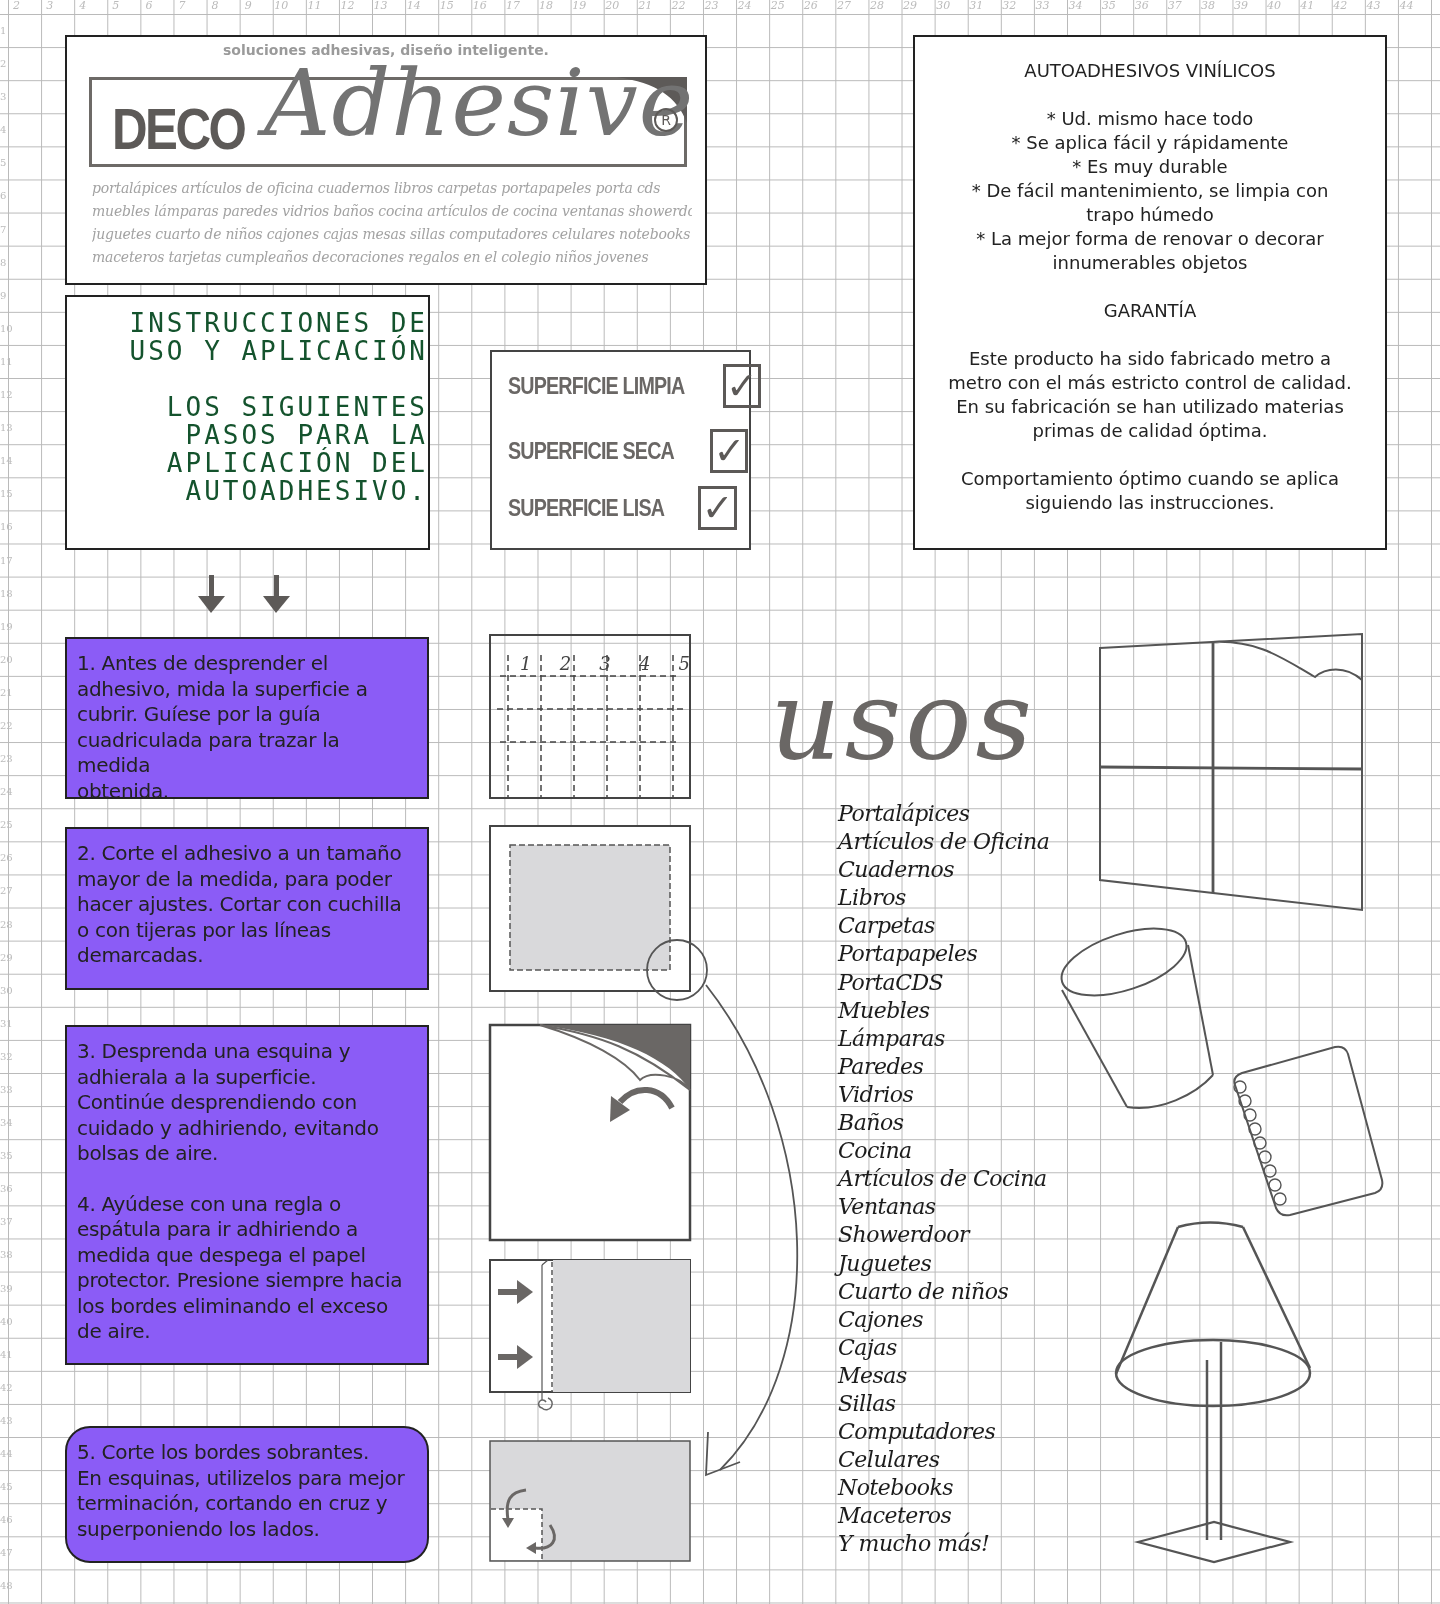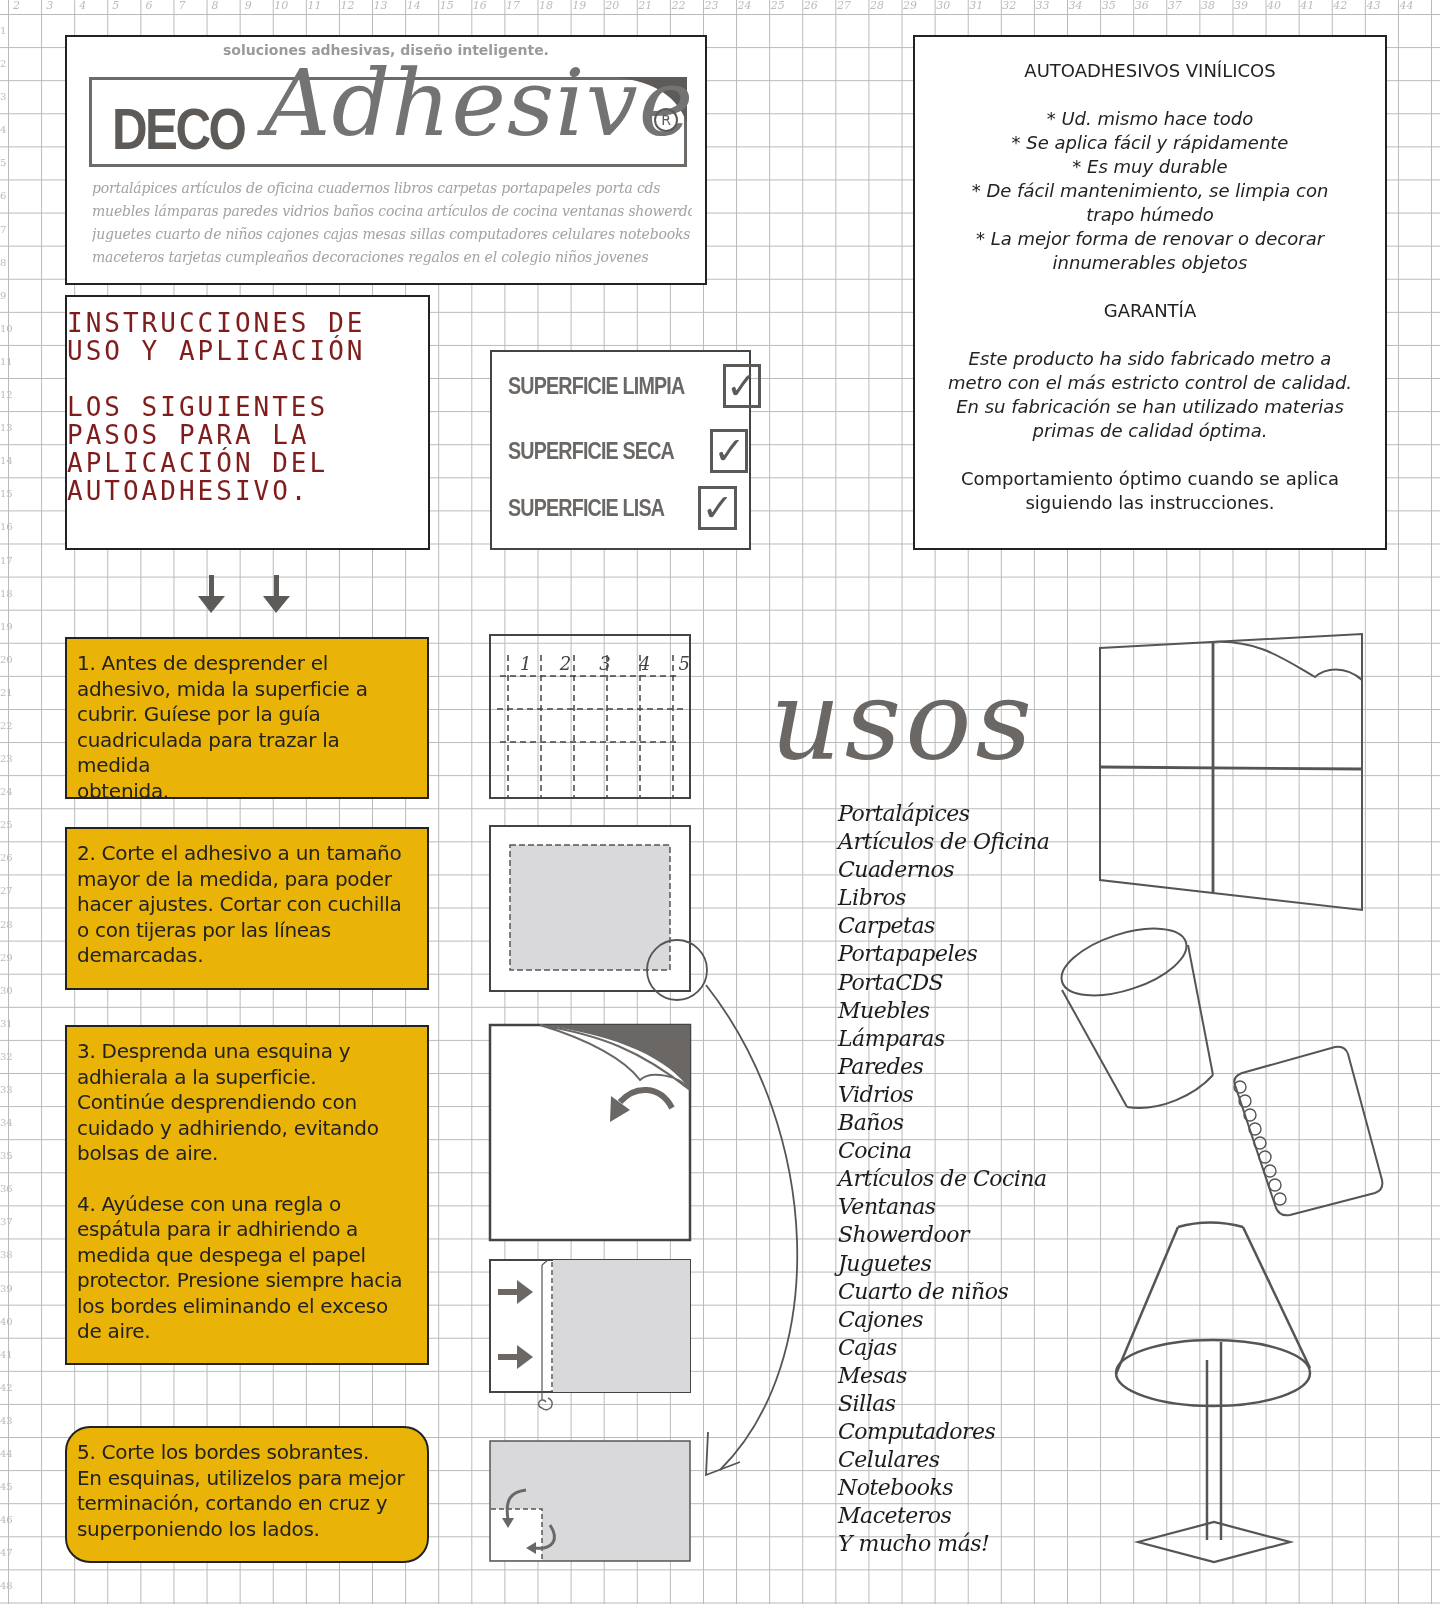--- a/index.html
+++ b/index.html
@@ -28,34 +28,34 @@
   .logo-frame { position: absolute; left: 22px; top: 40px; width: 598px; height: 90px; border: 3px solid #6d6a67; }
   .logo-curl { position: absolute; right: -3px; top: -3px; width: 70px; height: 46px; }
   .logo-deco { position: absolute; left: 20px; top: 20px; font: bold 58px "Liberation Sans", sans-serif; color: #5d5a58; letter-spacing: -3px; transform: scaleX(0.85); transform-origin: left; line-height: 58px; }
   .logo-adh { position: absolute; left: 172px; top: -36px; font: 92px "DejaVu Serif", serif; font-style: italic; color: #737373; line-height: 120px; letter-spacing: 1px; }
   .logo-reg { position: absolute; right: 6px; top: 28px; width: 24px; height: 24px; border: 2px solid #5d5a58; border-radius: 50%; font: 14px "DejaVu Sans", sans-serif; color: #5d5a58; text-align: center; line-height: 20px; }
   .logo-words { position: absolute; left: 25px; top: 140px; width: 600px; font: italic 14px "DejaVu Serif", serif; color: #a2a2a2; line-height: 23px; letter-spacing: -0.2px; }
   .logo-words div { white-space: nowrap; overflow: hidden; }
 
   
   .info-box { left: 913px; top: 35px; width: 474px; height: 515px; text-align: center; font: 18px "DejaVu Sans", sans-serif; line-height: 24px; color: #222; padding-top: 22px; }
-  .info-box .p { margin-bottom: 24px; font-style: italic; }
+  .info-box .p { margin-bottom: 24px; }
   .info-box .h { margin-bottom: 24px; }
 
   
-  .instr-box { left: 65px; top: 295px; width: 365px; height: 255px; text-align: left; font: 26px "DejaVu Sans Mono", monospace; letter-spacing: 3px; line-height: 28px; color: #7f1d1d; padding-top: 12px; font-weight: 300; }
+  .instr-box { left: 65px; top: 295px; width: 365px; height: 255px; text-align: right; font: 26px "DejaVu Sans Mono", monospace; letter-spacing: 3px; line-height: 28px; color: #14532d; padding-top: 12px; font-weight: 300; }
   .instr-box .gap { height: 28px; }
 
   
   .check-box { left: 490px; top: 350px; width: 261px; height: 200px; }
   .check-row { position: absolute; left: 16px; right: 12px; height: 48px; display: flex; align-items: center; justify-content: space-between; }
   .check-label { font: bold 24px "Liberation Sans", sans-serif; color: #6a6765; letter-spacing: -1px; transform: scaleX(0.82); transform-origin: left; white-space: nowrap; }
   .check-mark { width: 44px; height: 44px; border: 3px solid #5c5957; display: flex; align-items: center; justify-content: center; font: 38px "DejaVu Sans", sans-serif; color: #5c5957; line-height: 38px; }
 
-  .step { position: absolute; background: #eab308; border: 2px solid #222; font: 20px "DejaVu Sans", sans-serif; line-height: 25.5px; color: #222; padding: 12px 10px; letter-spacing: -0.3px; }
+  .step { position: absolute; background: #8b5cf6; border: 2px solid #222; font: 20px "DejaVu Sans", sans-serif; line-height: 25.5px; color: #222; padding: 12px 10px; letter-spacing: -0.3px; }
   .step .gap { height: 25px; }
 
   .usos-title { left: 770px; top: 660px; font: 110px "DejaVu Serif", serif; color: #6a6765; letter-spacing: 4px; line-height: 120px; font-style: italic; }
   .usos-list { left: 838px; top: 800px; font: italic 22px "DejaVu Serif", serif; color: #1c1c1c; line-height: 28.1px; letter-spacing: -0.5px; }
   .usos-list div { white-space: nowrap; }
 
   svg.full { position: absolute; left: 0; top: 0; width: 1440px; height: 1604px; pointer-events: none; }
 </style>
 </head>
 <body>

